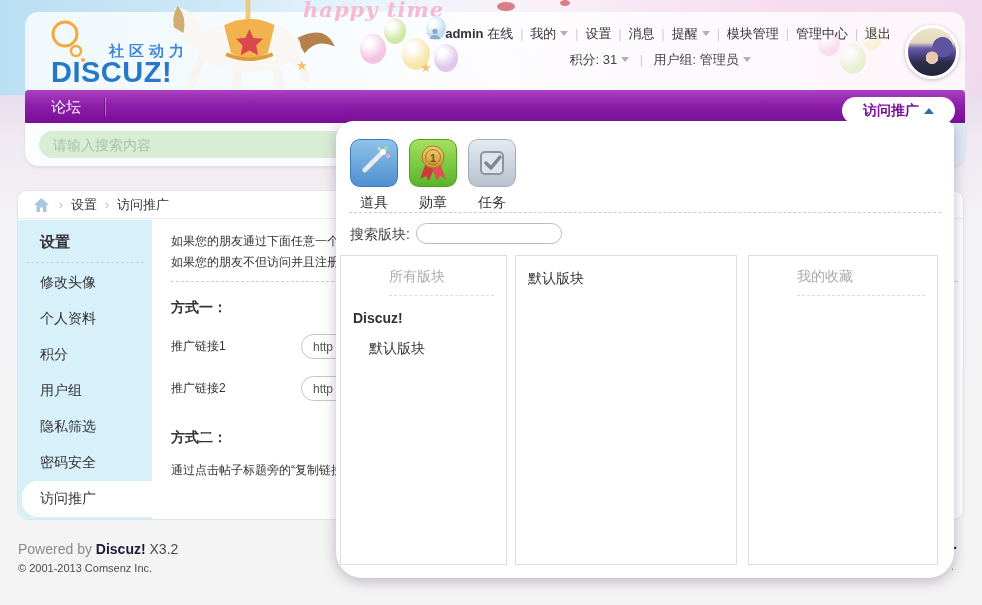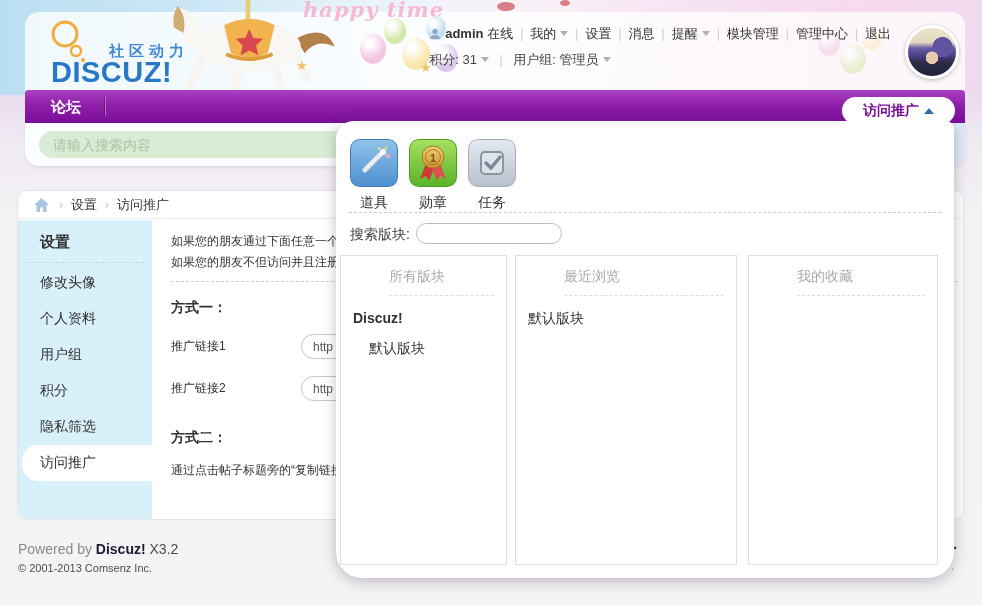--- a/index.html
+++ b/index.html
@@ -27,21 +27,21 @@
   
   .header-box {
     position:absolute; left:25px; top:12px; width:940px; height:78px; z-index:2;
     background:rgba(255,255,255,.78); border-radius:14px 14px 0 0;
   }
   .header-content { position:absolute; left:25px; top:12px; width:940px; height:78px; z-index:4; }
   .logo { position:absolute; left:14px; top:6px; width:190px; height:70px; cursor:pointer; }
   .logo-bubble { position:absolute; left:8px; top:2px; }
   .logo-tagline { position:absolute; left:70px; top:24px; font-size:15px; font-weight:bold; color:#3f86d6; letter-spacing:5px; }
   .logo-text { position:absolute; left:12px; top:38px; font-size:29px; font-weight:bold; color:#2878c8; letter-spacing:0.5px; }
-  .user-panel { position:absolute; right:74px; top:9px; text-align:left; font-size:13px; color:#333; }
+  .user-panel { position:absolute; right:74px; top:9px; text-align:center; font-size:13px; color:#333; }
   .user-panel .row { line-height:25px; white-space:nowrap; }
   .user-panel .row2 { color:#444; }
   .sep { color:#ccc; padding:0 7px; font-size:12px; }
   .uname { font-weight:bold; }
   .menu-link { cursor:pointer; }
   .caret-down { display:inline-block; width:0; height:0; border-left:4px solid transparent; border-right:4px solid transparent; border-top:5px solid #b0b0b0; margin-left:4px; vertical-align:2px; }
   .person-icon { display:inline-block; vertical-align:-2px; margin-right:4px; }
   .avatar {
     position:absolute; right:6px; top:13px; width:54px; height:54px; border-radius:50%;
     border:3px solid #fff; box-shadow:0 1px 4px rgba(0,0,0,.25); cursor:pointer; overflow:hidden;
@@ -49,21 +49,21 @@
       radial-gradient(circle at 50% 62%, #e9c9ae 0 16%, rgba(0,0,0,0) 17%),
       radial-gradient(circle at 72% 40%, #5d54a0 0 22%, rgba(0,0,0,0) 23%),
       linear-gradient(180deg,#ece3cc 0%,#e4d9bd 30%,#6a5ca8 42%,#4a3f84 58%,#2c2c46 72%,#22223a 100%);
   }
   
   .navbar {
     position:absolute; left:25px; top:90px; width:940px; height:33px; z-index:6;
     background:linear-gradient(180deg,#ab41c2 0%,#8e1fa9 45%,#7a0d99 100%);
     border-radius:4px 4px 0 0;
   }
-  .forum-tab { position:absolute; left:26px; top:0; line-height:33px; color:#fff; font-size:15px; font-weight:bold; cursor:pointer;text-align:right; }
+  .forum-tab { position:absolute; left:26px; top:0; line-height:33px; color:#fff; font-size:15px; font-weight:normal; cursor:pointer;text-align:right; }
   .nav-divider { position:absolute; left:80px; top:7px; width:1px; height:19px; background:rgba(255,255,255,.35); box-shadow:-1px 0 0 rgba(0,0,0,.25); }
   .quicknav-btn {
     position:absolute; left:842px; top:97px; width:113px; height:27px; z-index:30;
     background:#fff; border-radius:14px; text-align:center; line-height:27px;
     color:#7b0f9d; font-size:14px; font-weight:bold; cursor:pointer;
   }
   .caret-up { display:inline-block; width:0; height:0; border-left:5px solid transparent; border-right:5px solid transparent; border-bottom:6px solid #2f6ea5; margin-left:5px; vertical-align:1px; }
   
   .search-band {
     position:absolute; left:25px; top:123px; width:940px; height:43px; z-index:5;
@@ -218,23 +218,24 @@
     <span class="crumb-sep">›</span>
     <span class="crumb">设置</span>
     <span class="crumb-sep">›</span>
     <span class="crumb">访问推广</span>
   </div>
   <div class="sidebar">
     <div class="sidebar-title">设置</div>
     <div class="sidebar-dash"></div>
     <div class="side-item">修改头像</div>
     <div class="side-item">个人资料</div>
+    <div class="side-item">积分</div>
     <div class="side-item">用户组</div>
-    <div class="side-item">积分</div>
     <div class="side-item">隐私筛选</div>
+    <div class="side-item">密码安全</div>
     <div class="side-item selected">访问推广</div>
   </div>
   <div class="content">
     <p>如果您的朋友通过下面任意一个链</p>
     <p>如果您的朋友不但访问并且注册成</p>
     <div class="content-dash"></div>
     <div class="method-title">方式一：</div>
     <div class="link-row">
       <span class="link-label">推广链接1</span>
       <input class="link-pill" type="text" value="http" style="">
@@ -318,21 +319,20 @@
   <div class="popup-search">
     <span class="popup-search-label">搜索版块:</span>
     <input class="popup-search-input" type="text" style="">
   </div>
   <div class="col col1">
     <div class="col-header">所有版块</div>
     <div class="col-group-name">Discuz!</div>
     <div class="col-forum indent">默认版块</div>
   </div>
   <div class="col col2">
-    <div class="col-header">最近浏览</div>
     <div class="col-forum">默认版块</div>
   </div>
   <div class="col col3">
     <div class="col-header">我的收藏</div>
   </div>
 </div>
 
 <div class="quicknav-btn">
   <span>访问推广</span><span class="caret-up"></span>
 </div>

